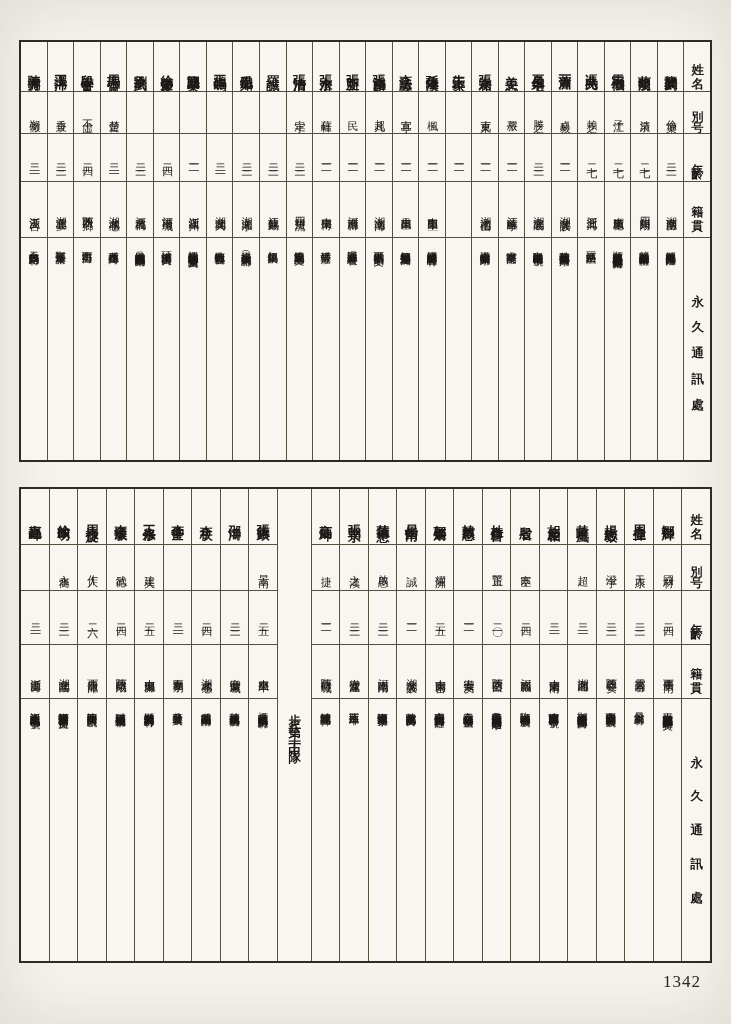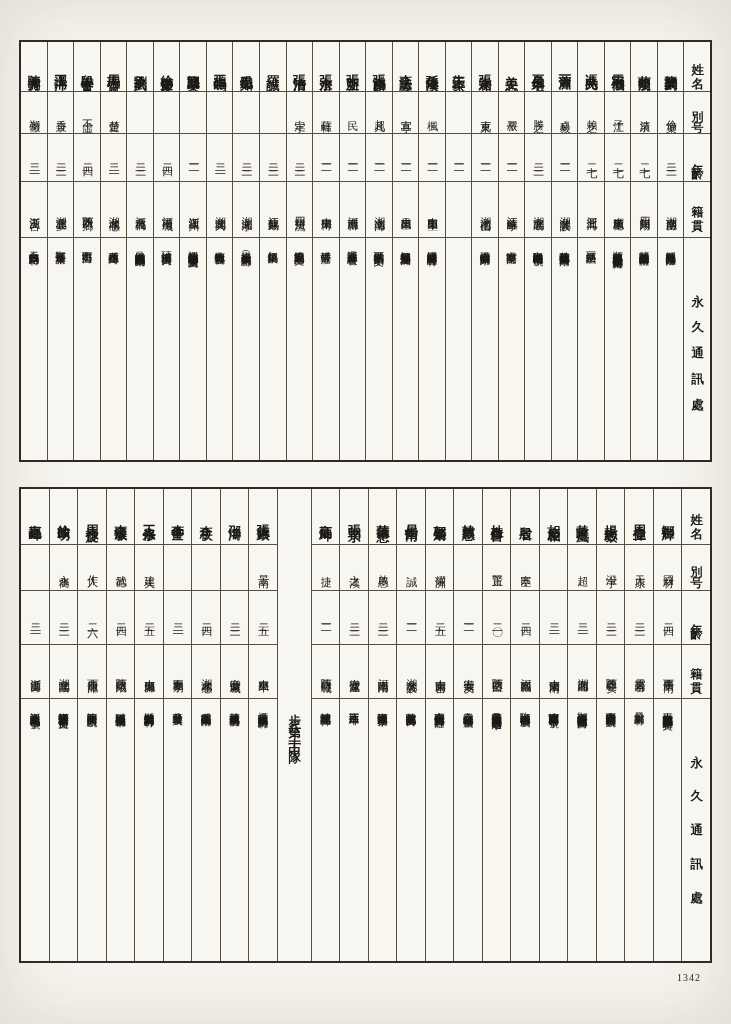--- a/index.html
+++ b/index.html
@@ -64,21 +64,21 @@
   .h-name .v{font-size:12.5px;letter-spacing:14px;}
   .h-alias .v{font-size:12px;letter-spacing:12px;}
   .h-age .v{font-size:12px;letter-spacing:5px;}
   .h-native .v{font-size:12px;letter-spacing:14px;}
   .t1 .h-address .v{font-size:12.5px;letter-spacing:26px;}
   .t2 .h-address .v{font-size:12.5px;letter-spacing:34px;}
   .t1 .h-address,.t2 .h-address{align-items:center;padding:0;}
   .divider-col .v{font-size:12.5px;font-weight:bold;letter-spacing:6px;height:auto;}
   .page-number{
     position:absolute;top:972px;right:30px;
-    font-size:10px;letter-spacing:1px;color:#2a2722;
+    font-size:17px;letter-spacing:1px;color:#2a2722;
   }
 </style>
 </head>
 <body>
 
 <div class="page">
   <div class="roster t1">
       <div class="col header-col">
         <div class="cell r-name hdr h-name">
           <span class="v">姓名</span>

